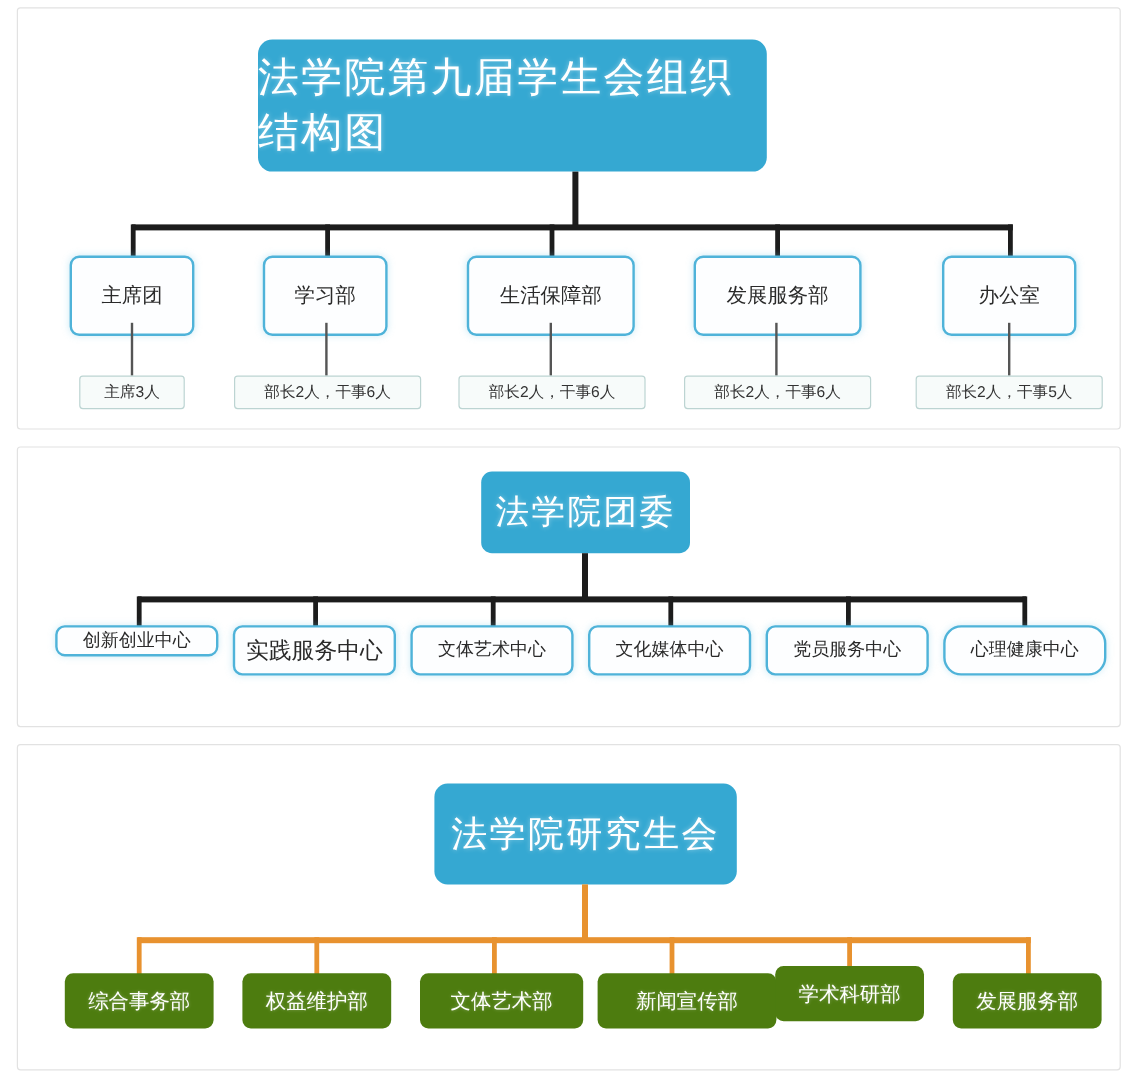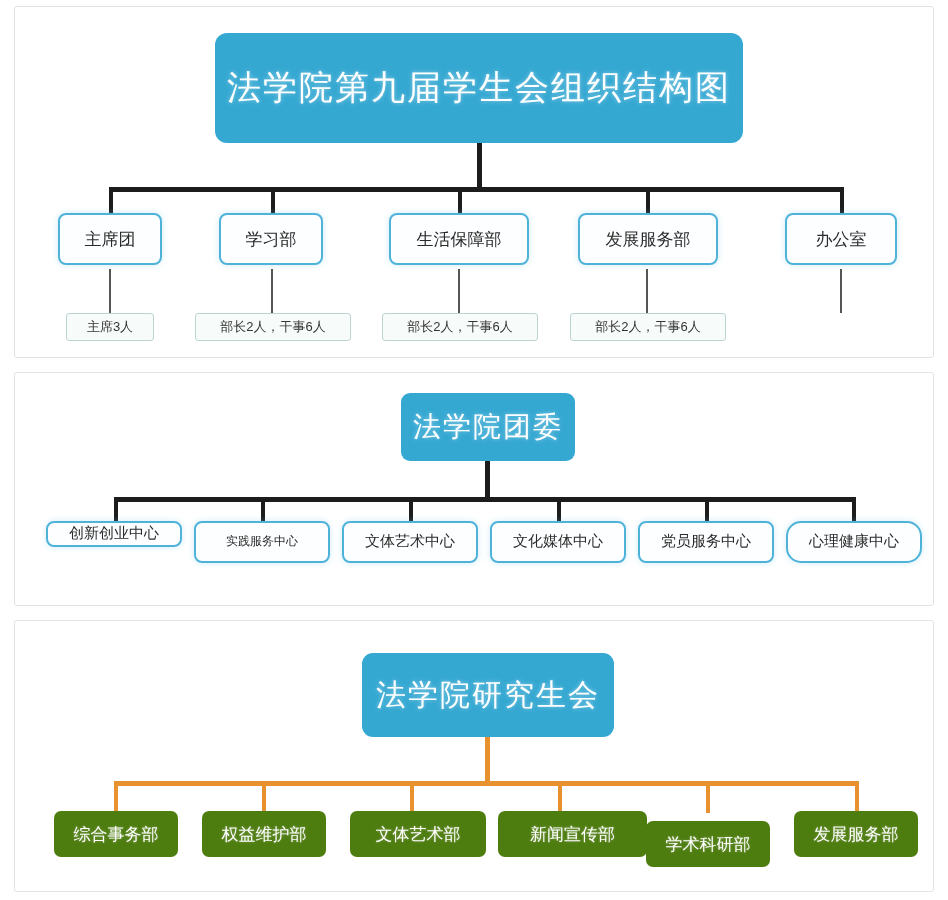--- a/index.html
+++ b/index.html
@@ -41,21 +41,21 @@
     display: flex;
     align-items: center;
     justify-content: center;
     border-radius: 10px;
     text-shadow: 0 0 4px rgba(255,255,255,.45);
     letter-spacing: 2px;
     font-weight: 400;
   }
   .root-main {
     left: 200px; top: 26px;
-    width: 528px; height: 110px;
+    width: 424px; height: 110px;
     font-size: 34px;
     border-radius: 12px;
   }
   .root-tw {
     left: 386px; top: 20px;
     width: 174px; height: 68px;
     font-size: 28px;
     border-radius: 9px;
   }
   .root-grad {
@@ -83,21 +83,21 @@
     display: flex;
     align-items: center;
     justify-content: center;
     color: #2a2a2a;
     font-size: 17px;
     box-shadow: 0 0 6px rgba(120,200,230,.35);
     white-space: nowrap;
   }
 
   
-  .dept { height: 52px; top: 206px; }
+  .dept { height: 67px; top: 206px; }
 
   
   .cnt {
     position: absolute;
     top: 306px;
     height: 28px;
     background: #f7fbfa;
     border: 1px solid #bcd4d2;
     border-radius: 3px;
     display: flex;
@@ -150,38 +150,39 @@
     <div class="conn v-drop-thin" style="left:94px;  top:262px; height:44px;"></div>
     <div class="conn v-drop-thin" style="left:256px; top:262px; height:44px;"></div>
     <div class="conn v-drop-thin" style="left:443px; top:262px; height:44px;"></div>
     <div class="conn v-drop-thin" style="left:631px; top:262px; height:44px;"></div>
     <div class="conn v-drop-thin" style="left:825px; top:262px; height:44px;"></div>
 
     <div class="cnt" style="left:51px;  width:88px;">主席3人</div>
     <div class="cnt" style="left:180px; width:156px;">部长2人，干事6人</div>
     <div class="cnt" style="left:367px; width:156px;">部长2人，干事6人</div>
     <div class="cnt" style="left:555px; width:156px;">部长2人，干事6人</div>
+    <div class="cnt" style="left:748px; width:156px;">部长2人，干事5人</div>
   </div>
 
   <div class="panel panel-2">
 
     <div class="root-box root-tw">法学院团委</div>
 
     <div class="conn v-stem" style="left:470px; top:88px; height:40px;"></div>
     <div class="conn h-bus" style="left:100px; top:124px; width:740px;"></div>
 
     <div class="conn v-drop" style="left:99px;  top:124px; height:26px;"></div>
     <div class="conn v-drop" style="left:246px; top:124px; height:26px;"></div>
     <div class="conn v-drop" style="left:394px; top:124px; height:26px;"></div>
     <div class="conn v-drop" style="left:542px; top:124px; height:26px;"></div>
     <div class="conn v-drop" style="left:690px; top:124px; height:26px;"></div>
     <div class="conn v-drop" style="left:837px; top:124px; height:26px;"></div>
 
     <div class="ob" style="left:31px;  top:148px; width:136px; height:26px; font-size:15px;">创新创业中心</div>
-    <div class="ob" style="left:179px; top:148px; width:136px; height:42px; font-size:12px;">实践服务中心</div>
+    <div class="ob" style="left:179px; top:148px; width:136px; height:42px; font-size:19px;">实践服务中心</div>
     <div class="ob" style="left:327px; top:148px; width:136px; height:42px; font-size:15px;">文体艺术中心</div>
     <div class="ob" style="left:475px; top:148px; width:136px; height:42px; font-size:15px;">文化媒体中心</div>
     <div class="ob" style="left:623px; top:148px; width:136px; height:42px; font-size:15px;">党员服务中心</div>
     <div class="ob" style="left:771px; top:148px; width:136px; height:42px; font-size:15px;border-radius:15px;">心理健康中心</div>
   </div>
 
   <div class="panel panel-3">
 
     <div class="root-box root-grad">法学院研究生会</div>
 
@@ -192,17 +193,17 @@
     <div class="conn orange v-drop" style="left:247px; top:160px; height:32px;"></div>
     <div class="conn orange v-drop" style="left:395px; top:160px; height:32px;"></div>
     <div class="conn orange v-drop" style="left:543px; top:160px; height:32px;"></div>
     <div class="conn orange v-drop" style="left:691px; top:160px; height:32px;"></div>
     <div class="conn orange v-drop" style="left:840px; top:160px; height:32px;"></div>
 
     <div class="tb" style="left:39px;  top:190px; width:124px;">综合事务部</div>
     <div class="tb" style="left:187px; top:190px; width:124px;">权益维护部</div>
     <div class="tb" style="left:335px; top:190px; width:136px;">文体艺术部</div>
     <div class="tb" style="left:483px; top:190px; width:149px;">新闻宣传部</div>
-    <div class="tb" style="left:631px; top:200px; width:124px;">学术科研部</div>
+    <div class="tb" style="left:631px; top:184px; width:124px;">学术科研部</div>
     <div class="tb" style="left:779px; top:190px; width:124px;">发展服务部</div>
   </div>
 
 </div>
 
 </body></html>

